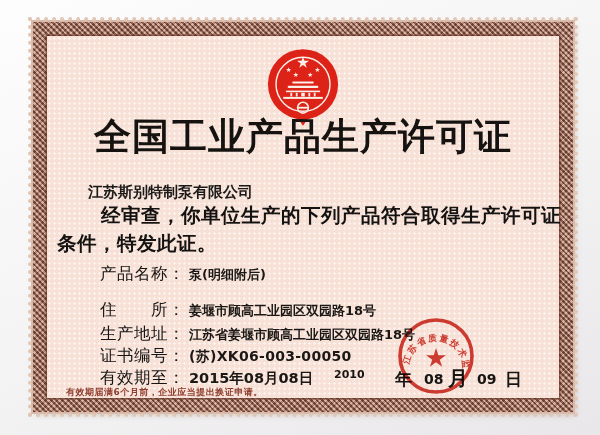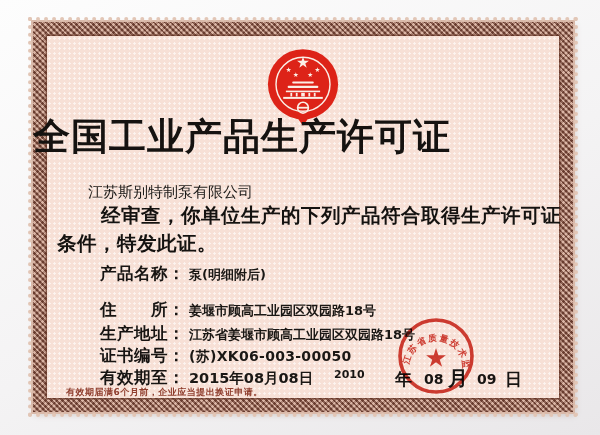--- a/index.html
+++ b/index.html
@@ -22,32 +22,32 @@
     position:absolute;left:14px;top:14px;right:14px;bottom:14px;
     background:
       radial-gradient(circle, rgba(255,255,255,.6) 1px, transparent 1.4px),
       #f7e0d6;
     background-size:5px 5px;
     box-shadow:0 0 0 1px #63332576, 0 0 0 2px rgba(99,51,37,.35);
   }
   
   .emblem{position:absolute;left:225px;top:26px;width:90px;height:78px;}
   .title{
-    position:absolute;left:0;right:0;top:96px;margin:0;text-align:left;
+    position:absolute;left:0;right:0;top:96px;margin:0;text-align:center;
     font-size:37px;font-weight:900;color:#151210;letter-spacing:1px;line-height:1;
   }
   .subtitle{
     position:absolute;left:0;right:0;top:133px;text-align:center;
     font-size:16px;font-weight:700;color:#1c1a18;letter-spacing:2px;
   }
-  .company{position:absolute;left:55px;top:161px;font-size:15px;font-weight:400;color:#1c1a18;}
+  .company{position:absolute;left:55px;top:161px;font-size:15px;font-weight:700;color:#1c1a18;}
   .stmt1{position:absolute;left:68px;top:180px;font-size:19.5px;font-weight:800;color:#141210;letter-spacing:.5px;}
   .stmt2{position:absolute;left:24px;top:208px;font-size:19.5px;font-weight:800;color:#141210;letter-spacing:.5px;}
   .row{position:absolute;left:67px;white-space:nowrap;}
-  .row .lbl{font-size:16.5px;font-weight:700;color:#171412;letter-spacing:.5px;margin-top:28px;}
+  .row .lbl{font-size:16.5px;font-weight:400;color:#171412;letter-spacing:.5px;margin-top:28px;}
   .row .val{font-size:13px;font-weight:700;color:#1a1714;margin-left:4px;text-align:center;}
   .row-0{top:241px;} .row-1{top:277px;} .row-2{top:301px;} .row-3{top:323px;} .row-4{top:345px;}
   .row-3 .val{font-size:14px;letter-spacing:.3px;}
   .row-4 .val{font-size:14.5px;}
   .note{position:absolute;left:33px;top:364px;font-size:9px;font-weight:700;color:#8e3c2c;letter-spacing:.5px;}
   .date span{position:absolute;top:346px;font-weight:800;color:#171412;}
   .d-year{left:301px;font-size:11px;}
   .d-yc{left:362px;font-size:17px;}
   .d-month{left:391px;top:349px !important;font-size:14px;}
   .d-mc{left:415px;top:343px !important;font-size:20px;}

